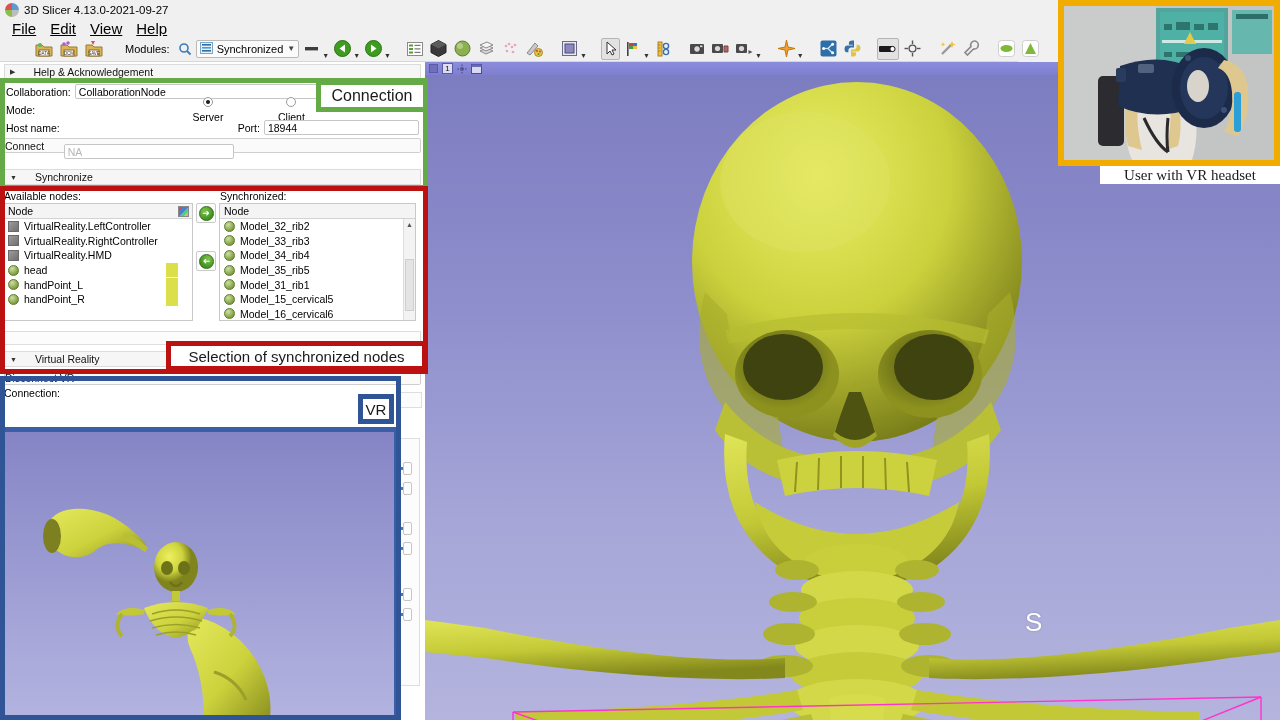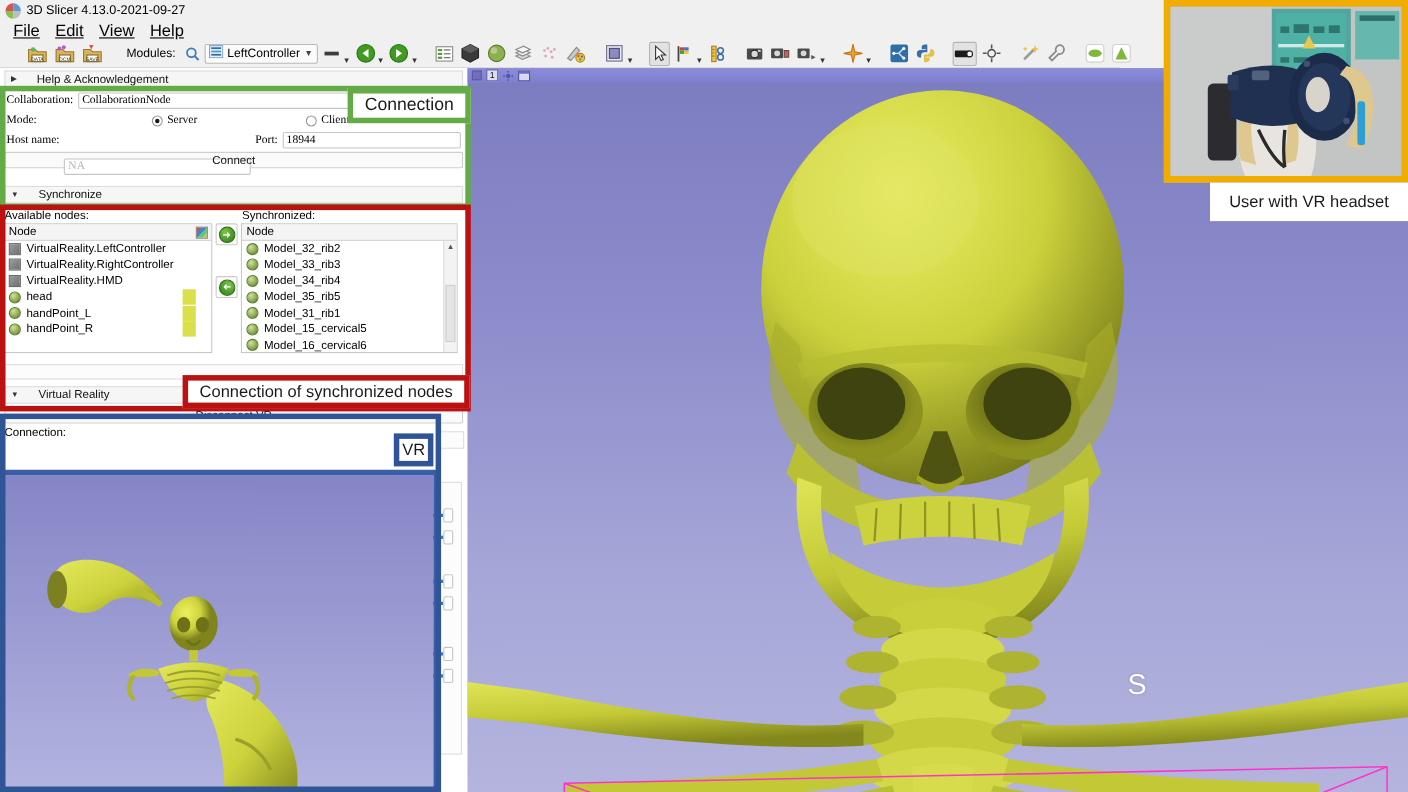--- a/index.html
+++ b/index.html
@@ -34,21 +34,21 @@
   }
   .menubar .mi {
     padding: 1px 6px; font-size: 15px; color: #000; cursor: default;
   }
   .menubar .mi u { text-decoration: underline; }
 
   
   .toolbar {
     position: absolute; left: 0; top: 36px; width: 1018px; height: 26px;
     background: #f0f0f0; display: flex; align-items: center; gap: 3px;
-    padding-left: 12px; border-bottom: 1px solid #d7d7d7;
+    padding-left: 22px; border-bottom: 1px solid #d7d7d7;
   }
   .tb-sep { width: 1px; height: 20px; background: #c9c9c9; margin: 0 4px; }
   .tbtn {
     width: 22px; height: 22px; display: flex; align-items: center; justify-content: center;
     border: 1px solid transparent; border-radius: 2px; position: relative;
   }
   .tbtn.pressed { background: #e2e2e2; border-color: #b5b5b5; }
   .modlabel { font-size: 11px; margin: 0 4px 0 6px; }
   .mod-combo {
     width: 140px; height: 18px; border: 1px solid #b9b9b9; background: #fbfbfb;
@@ -86,32 +86,32 @@
     flex: 1; height: 15px; border: 1px solid #c6c6c6; background: #fff;
     display: flex; align-items: center; padding: 0 3px; font-size: 10.5px; border-radius: 2px;
   }
   .combo .ar { margin-left: auto; font-size: 7px; color: #555; }
   .txtinput {
     height: 15px; border: 1px solid #c6c6c6; background: #fff;
     display: flex; align-items: center; padding: 0 3px; font-size: 10.5px;
     border-radius: 2px; color: #000;
   }
   .txtinput.ph { color: #b6b6b6; margin-top: 48px; }
-  .radio-wrap { display: flex; align-items: center; gap: 4px; font-size: 10.5px; }
+  .radio-wrap { display: flex; align-items: center; gap: 4px; font-size: 10.5px; flex-direction: column; }
   .radio {
     width: 10px; height: 10px; border: 1px solid #9a9a9a; border-radius: 50%;
     background: #fff; position: relative;
   }
   .radio.on::after {
     content: ""; position: absolute; left: 2px; top: 2px; width: 4px; height: 4px;
     border-radius: 50%; background: #1a1a1a;
   }
   .pushbtn {
     margin: 2px 4px 0 4px; height: 15px; border: 1px solid #cfcfcf; background: #fafafa;
-    display: flex; align-items: center; justify-content: center;
+    display: flex; align-items: center; 
     font-size: 10.5px; color: #111; border-radius: 2px;
   }
 
   
   .lists-area { display: flex; padding: 0 3px; margin-top: 4px; }
   .list-col { display: flex; flex-direction: column; }
   .list-caption { font-size: 10.5px; color: #000; margin: 1px 0 1px 1px; }
   .listbox { border: 1px solid #c8c8c8; background: #fff; position: relative; }
   .list-header {
     height: 15px; background: #f4f4f4; border-bottom: 1px solid #d3d3d3;
@@ -198,21 +198,21 @@
   }
 
   
   .ann {
     position: absolute; display: flex; align-items: center; justify-content: center;
     background: #fff; color: #1a1a1a; font-weight: 400;
   }
   .ann-connection { left: 316px; top: 80px; width: 112px; height: 32px; border: 5px solid #64aa46; font-size: 16px; }
   .ann-selection { left: 166px; top: 341px; width: 261px; height: 30px; border: 5px solid #bb1111; font-size: 15px; }
   .ann-vr { left: 358px; top: 394px; width: 36px; height: 30px; border: 5px solid #2f5597; font-size: 15px; }
-  .ann-user { left: 1100px; top: 166px; width: 180px; height: 35px; border: 0; font-size: 15px; background: #fff; }
+  .ann-user { left: 1100px; top: 166px; width: 180px; height: 18px; border: 0; font-size: 15px; background: #fff; font-family: Liberation Serif, serif; }
 
   .green-frame { position: absolute; left: 0; top: 78px; width: 428px; height: 112px; border: 5px solid #64aa46; pointer-events: none; }
   .red-frame   { position: absolute; left: 0; top: 186px; width: 428px; height: 188px; border: 5px solid #bb1111; pointer-events: none; }
   .blue-frame  { position: absolute; left: 0; top: 376px; width: 401px; height: 344px; border: 5px solid #2f5597; pointer-events: none; }
 
   
   .photo-inset {
     position: absolute; left: 1058px; top: 0; width: 222px; height: 166px;
     border: 6px solid #f0ad00; background: #b9bcbb; overflow: hidden;
   }
@@ -280,21 +280,21 @@
     </span>
     <div class="mod-combo">
       <span>
         <svg width="13" height="12" viewBox="0 0 13 12">
             <rect x="0.5" y="0.5" width="12" height="11" fill="#e8f1f8" stroke="#7ba6c9"></rect>
             <rect x="2" y="2" width="9" height="1.6" fill="#2f6ea5"></rect>
             <rect x="2" y="5" width="9" height="1.6" fill="#4d9ad6"></rect>
             <rect x="2" y="8" width="9" height="1.6" fill="#2f6ea5"></rect>
           </svg>
       </span>
-      <span>LeftController</span>
+      <span>Synchronized</span>
       <span class="cb-arrow">▼</span>
     </div>
 
     <div class="tbtn">
       <svg width="18" height="18" viewBox="0 0 18 18">
           <rect x="2" y="7" width="13" height="3.4" fill="#3d3d3d"></rect>
         </svg>
     </div>
     <span class="caret-sm">▼</span>
     <div class="tbtn">
@@ -510,21 +510,21 @@
   </div>
 
   <div class="leftpanel">
 
 
     <div class="collapsible-hdr">
       <span class="tri">▶</span>
       <span>Help &amp; Acknowledgement</span>
     </div>
 
-    <div style="padding:2px 4px 0 4px;font-family:Liberation Serif, serif;">
+    <div style="padding:2px 4px 0 4px;">
       <div class="formrow">
         <span class="flabel">Collaboration:</span>
         <span class="combo">
           <span>CollaborationNode</span>
           <span class="ar">▼</span>
         </span>
       </div>
 
       <div class="formrow" style="gap:0;">
         <span class="flabel" style="width:132px;">Mode:</span>
@@ -860,21 +860,21 @@
   </div>
 
   <div class="green-frame"></div>
   <div class="red-frame"></div>
   <div class="blue-frame"></div>
 
   <div class="ann ann-connection">
     <span>Connection</span>
   </div>
   <div class="ann ann-selection">
-    <span>Connection of synchronized nodes</span>
+    <span>Selection of synchronized nodes</span>
   </div>
   <div class="ann ann-vr">
     <span>VR</span>
   </div>
 
   <div class="photo-inset">
     <svg class="photo-inner" viewBox="0 0 210 154" preserveAspectRatio="none">
       <rect x="0" y="0" width="210" height="154" fill="#c2c5c3"></rect>
 
       <rect x="92" y="2" width="72" height="68" fill="#3f9e96" opacity=".85"></rect>

